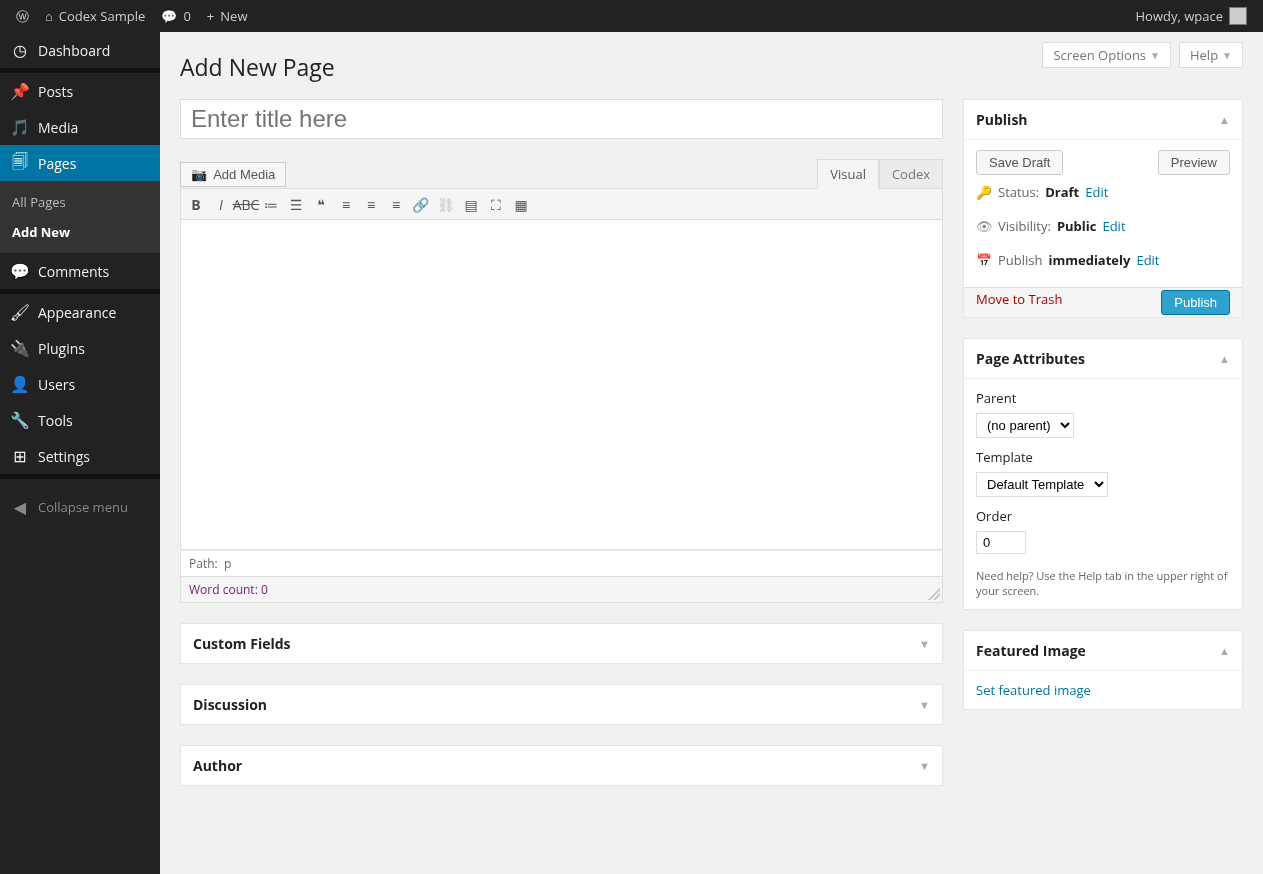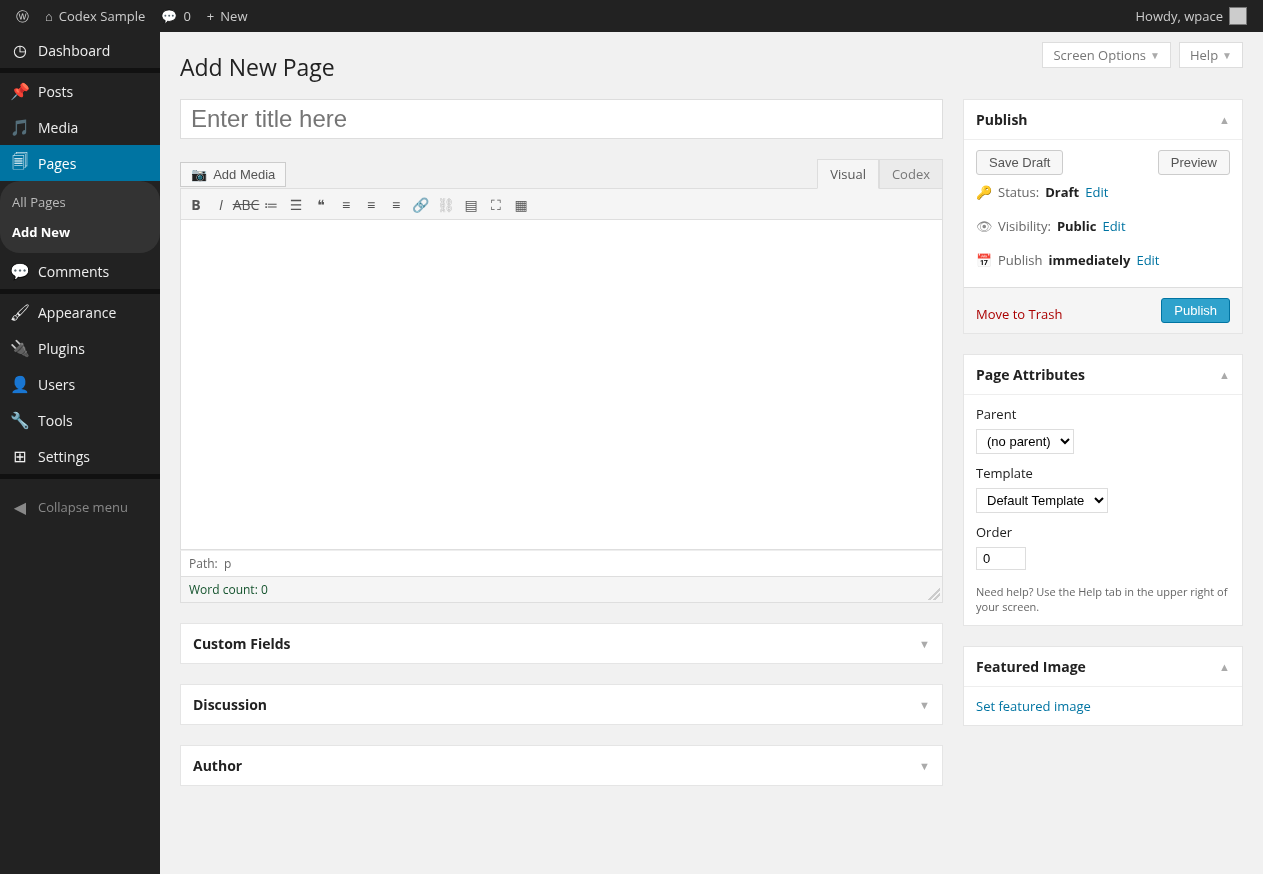--- a/index.html
+++ b/index.html
@@ -10,21 +10,21 @@
 .topbar { height: 32px; background: #222; color: #ccc; display: flex; align-items: center; padding: 0 8px; position: relative; z-index: 100; }
 .topbar .tb-item { display: flex; align-items: center; gap: 6px; padding: 0 8px; height: 32px; cursor: pointer; font-size: 13px; }
 .topbar .spacer { flex: 1; }
 .topbar .avatar { width: 18px; height: 18px; background: #ccc; border: 1px solid #777; }
 
 
 .sidebar { position: absolute; top: 32px; left: 0; bottom: 0; width: 160px; background: #222; color: #eee; }
 .sidebar .menu-item { display: flex; align-items: center; gap: 8px; padding: 8px 10px; color: #eee; cursor: pointer; font-size: 14px; }
 .sidebar .menu-item.active { background: #0074a2; color: #fff; position: relative; }
 .sidebar .menu-item.active::after { content: ''; position: absolute; right: -8px; top: 50%; margin-top: -8px; border: 8px solid transparent; border-right-color: #f1f1f1; }
-.sidebar .submenu { background: #333; padding: 6px 0; border-radius: 20px; }
+.sidebar .submenu { background: #333; padding: 6px 0; }
 .sidebar .submenu-item { padding: 6px 12px 6px 12px; color: #bbb; cursor: pointer; font-size: 13px; }
 .sidebar .submenu-item.current { color: #fff; font-weight: 700; }
 .sidebar .sep { height: 5px; background: #111; margin: 0; }
 .sidebar .collapse { display: flex; align-items: center; gap: 8px; padding: 8px 10px; color: #888; cursor: pointer; font-size: 13px; margin-top: 10px; }
 .sidebar .icon { width: 20px; height: 20px; display: flex; align-items: center; justify-content: center; font-size: 16px; color: inherit; }
 
 
 .main { margin-left: 160px; padding: 0; min-height: calc(100vh - 32px); position: relative; }
 .header-actions { position: absolute; top: 10px; right: 20px; display: flex; gap: 8px; }
 .header-btn { background: #fff; border: 1px solid #ddd; padding: 3px 10px; cursor: pointer; font-size: 13px; color: #777; display: flex; align-items: center; gap: 4px; }
@@ -44,36 +44,36 @@
 .editor-top { display: flex; align-items: center; position: relative; }
 .add-media-btn { background: #f7f7f7; border: 1px solid #ccc; padding: 4px 10px; cursor: pointer; display: flex; align-items: center; gap: 6px; font-size: 13px; color: #555; }
 .editor-tabs { margin-left: auto; display: flex; }
 .editor-tab { border: 1px solid #ddd; background: #ebebeb; padding: 5px 12px; cursor: pointer; font-size: 13px; color: #777; text-align: center; }
 .editor-tab.active { background: #f5f5f5; border-bottom-color: #f5f5f5; color: #555; }
 .editor-toolbar { background: #f5f5f5; border: 1px solid #dedede; padding: 3px; display: flex; gap: 1px; margin-top: -1px; }
 .tb-btn { width: 24px; height: 24px; display: flex; align-items: center; justify-content: center; cursor: pointer; font-size: 14px; color: #555; }
 .tb-btn.disabled { color: #bbb; }
 .editor-body { background: #fff; border: 1px solid #dedede; border-top: none; height: 330px; }
 .editor-path { background: #fff; border: 1px solid #dedede; border-top: 1px solid #eee; padding: 4px 8px; font-size: 12px; color: #666; }
-.editor-wc { background: #f5f5f5; border: 1px solid #dedede; border-top: none; padding: 4px 8px; font-size: 12px; color: #14532d; position: relative; }
+.editor-wc { background: #f5f5f5; border: 1px solid #dedede; border-top: none; padding: 4px 8px; font-size: 12px; color: #701a75; position: relative; }
 .editor-wc::after { content: ''; position: absolute; right: 2px; bottom: 2px; width: 12px; height: 12px; background: linear-gradient(135deg, transparent 50%, #ccc 50%, #ccc 60%, transparent 60%, transparent 70%, #ccc 70%, #ccc 80%, transparent 80%); }
 
 
 .postbox { background: #fff; border: 1px solid #e5e5e5; margin-top: 20px; }
 .postbox-header { padding: 10px 12px; display: flex; align-items: center; cursor: pointer; }
 .postbox-header h3 { font-size: 14px; font-weight: 700; color: #222; flex: 1; }
 .postbox-header .tri { color: #aaa; font-size: 11px; }
 
 
 .side-box { background: #fff; border: 1px solid #e5e5e5; margin-bottom: 20px; }
 .side-box-header { padding: 10px 12px; border-bottom: 1px solid #eee; display: flex; align-items: center; }
 .side-box-header h3 { font-size: 14px; font-weight: 700; color: #222; flex: 1; }
 .side-box-header .tri { color: #aaa; font-size: 11px; cursor: pointer; }
 .side-box-body { padding: 10px 12px; }
-.side-box-footer { padding: 10px 12px; border-top: 1px solid #ddd; background: #f5f5f5; display: flex; align-items: flex-end; }
+.side-box-footer { padding: 2px 12px; border-top: 1px solid #ddd; background: #f5f5f5; display: flex; align-items: flex-start; }
 
 .btn { border: 1px solid #ccc; background: #f7f7f7; padding: 4px 12px; cursor: pointer; font-size: 13px; border-radius: 3px; color: #555; }
 .btn-primary { background: #2ea2cc; border-color: #0074a2; color: #fff; }
 
 .pub-row { display: flex; align-items: center; gap: 6px; padding: 8px 0; font-size: 13px; color: #666; }
 .pub-row .icon { width: 16px; text-align: center; color: #888; }
 .pub-row b { color: #222; font-weight: 700; }
 .trash-link { color: #a00; }
 
 .field-label { font-size: 13px; color: #222; margin: 10px 0 6px; }

